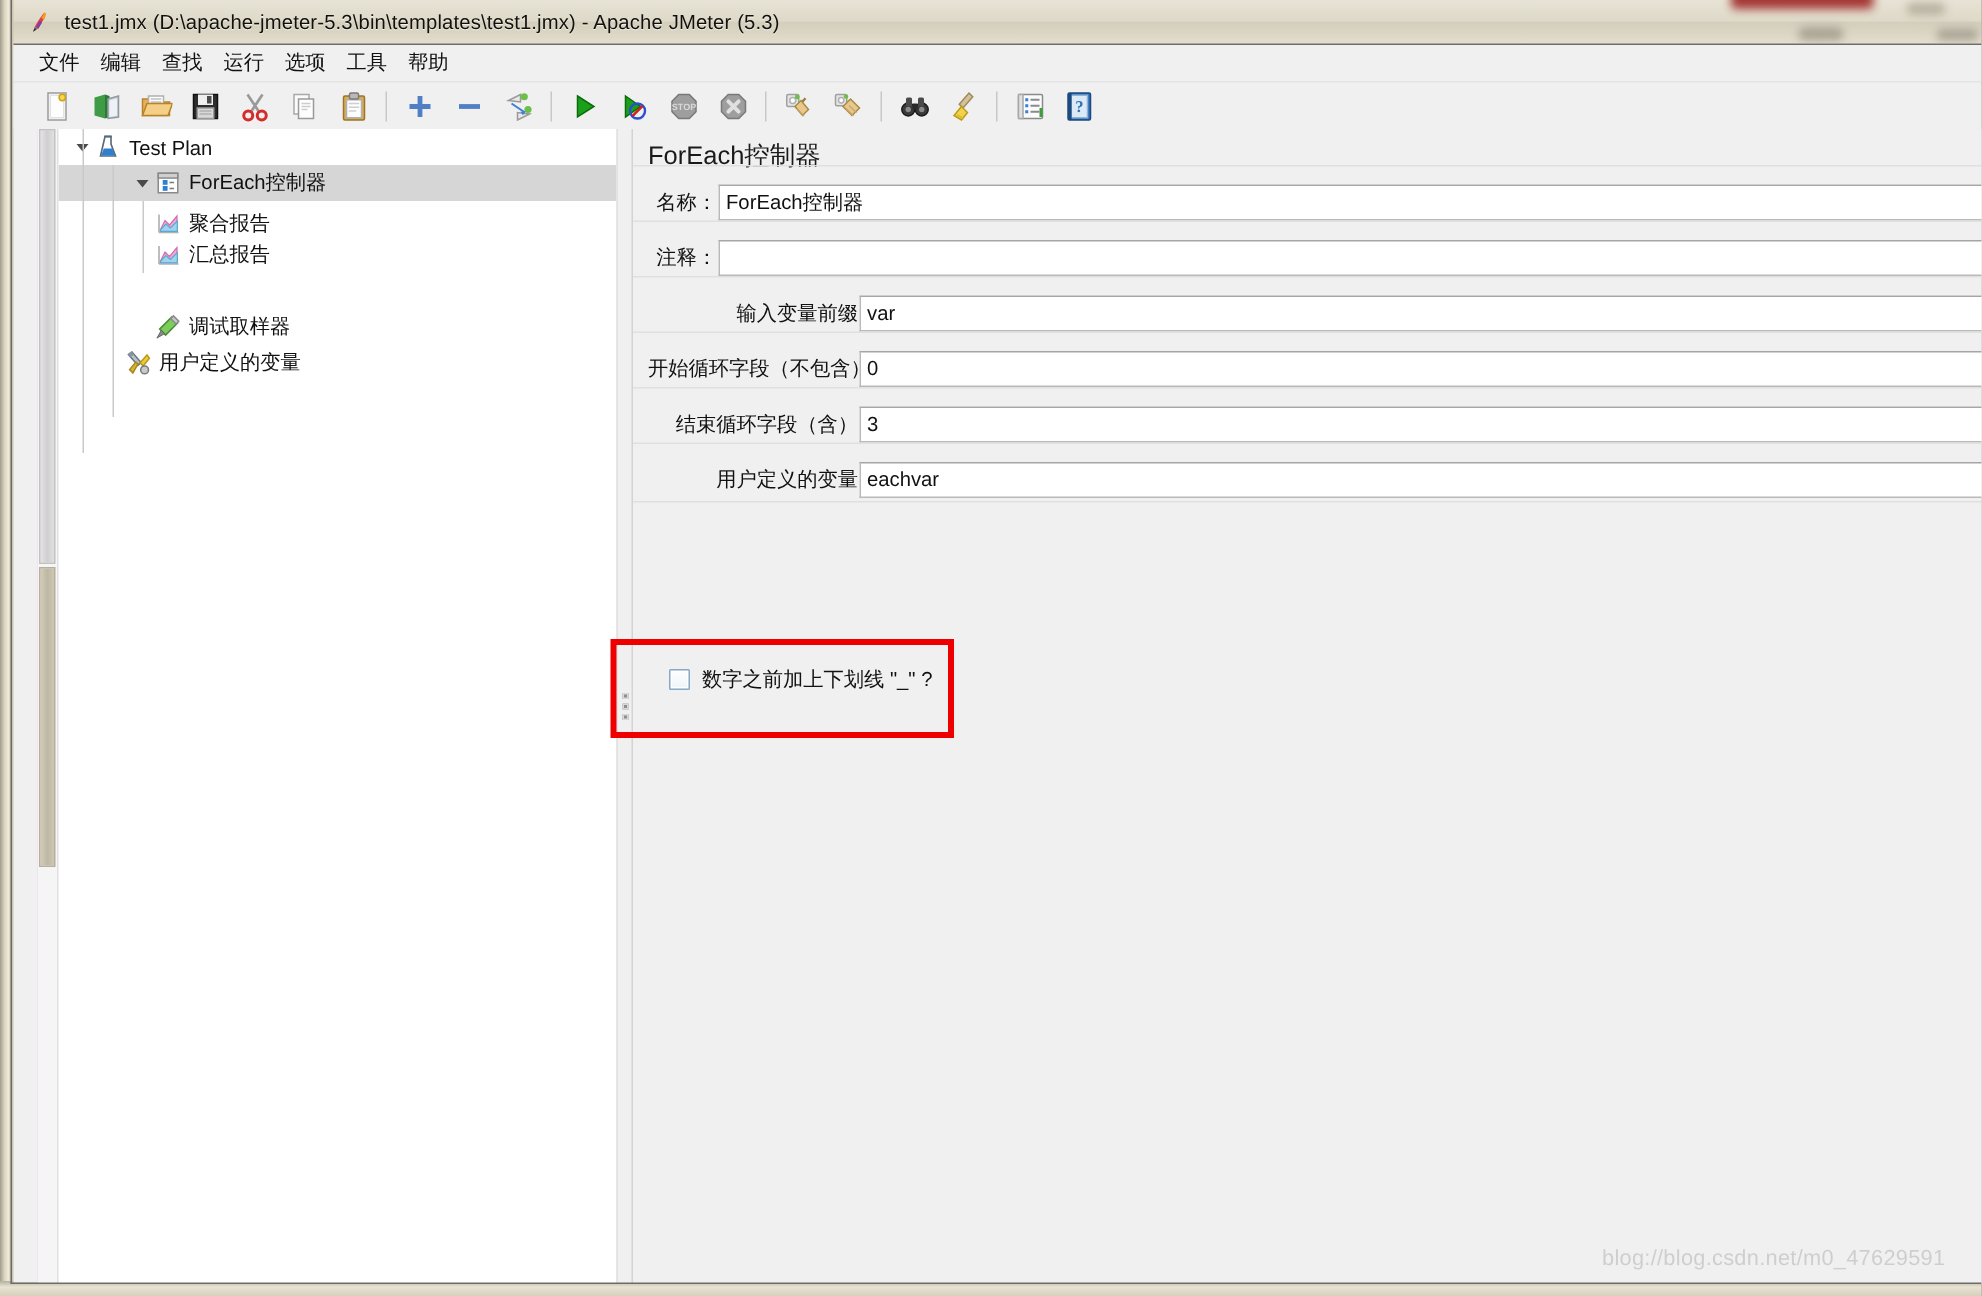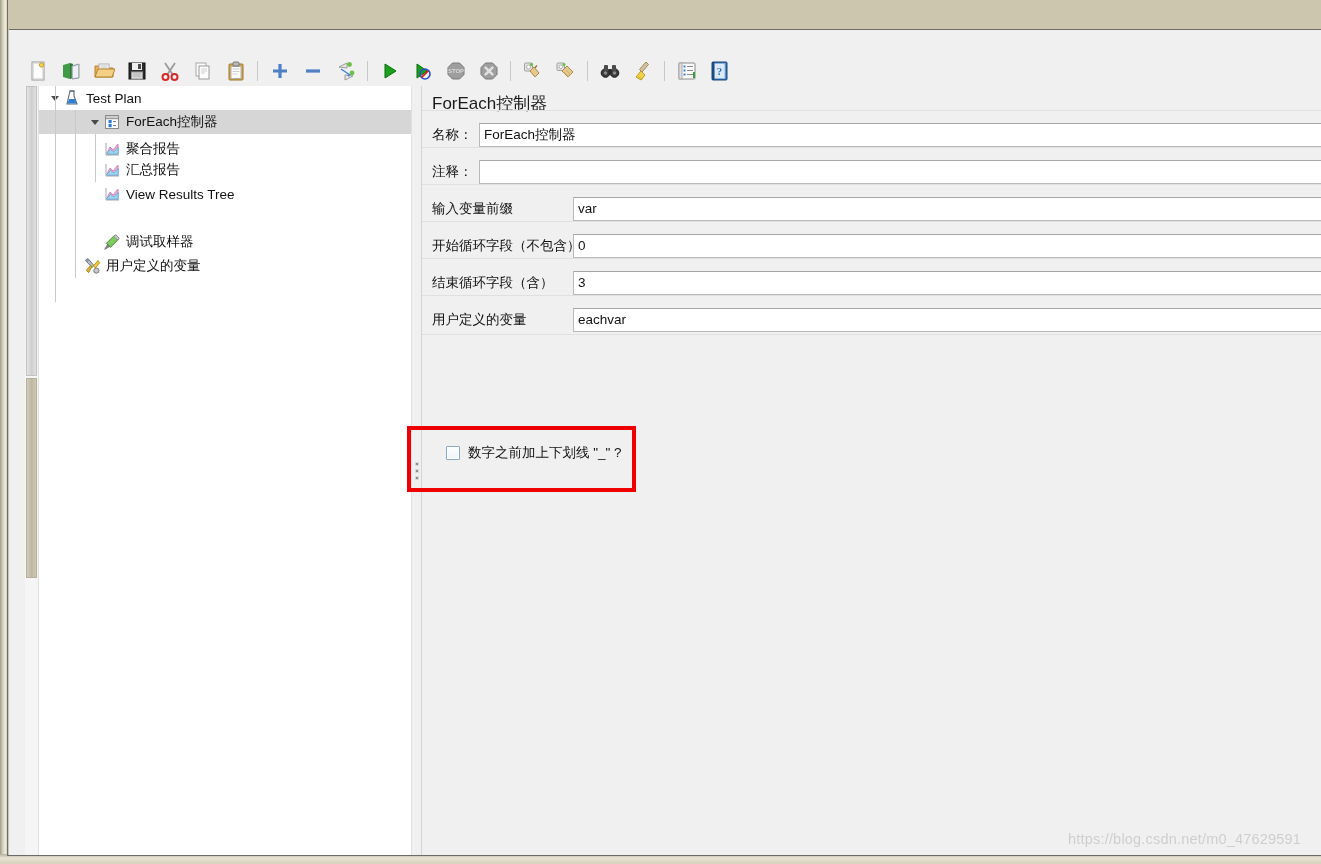--- a/index.html
+++ b/index.html
@@ -224,20 +224,21 @@
 
   .form-row {
     position: absolute;
     left: 0; width: 100%;
     display: flex; align-items: center;
   }
   .form-label {
     font-size: 13.5px; color: #111;
     white-space: nowrap;
     flex: 0 0 auto;
+    text-align: right;
   }
   .form-input {
     height: 24px;
     background: #ffffff;
     border: 1px solid #b9b9b9;
     border-top-color: #a6a6a6;
     font-size: 13.5px;
     color: #111;
     padding: 0 4px;
     line-height: 22px;
@@ -292,23 +293,48 @@
   }
 </style>
 </head>
 <body>
 
 <div id="window-frame">
 
   <div id="frame-left-edge"></div>
   <div id="frame-bottom-edge"></div>
 
+  <div id="titlebar">
+    <div id="title-icon">
+      <svg width="18" height="18" viewBox="0 0 18 18">
+        <path d="M12.6 2.3 C11 4 9.2 6.6 7.6 9.3 L6.2 11.8 L8.1 13.3 C9.6 11 11.4 8.2 12.9 5.7 Z" fill="#e8423f"></path>
+        <path d="M12.9 2.1 C12.3 3.1 11.5 4.4 10.6 5.9 L12.3 7.2 C13.1 5.6 13.6 4.2 13.8 3.1 Z" fill="#f0a01e"></path>
+        <path d="M9.5 7.6 C8.7 9 7.8 10.5 7 11.9 L8.6 13.1 C9.4 11.8 10.3 10.3 11.1 8.9 Z" fill="#7e3fa5"></path>
+        <path d="M6.2 11.9 L5.1 15.2 L7.9 13.4 Z" fill="#5a5a5a"></path>
+        <path d="M5.1 15.2 L5.9 13.0 L6.9 13.8 Z" fill="#2a2a2a"></path>
+      </svg>
+    </div>
+    <div id="title-text">test1.jmx (D:\apache-jmeter-5.3\bin\templates\test1.jmx) - Apache JMeter (5.3)</div>
+    <div id="top-right-smear"></div>
+    <div id="top-right-blob1"></div>
+    <div id="top-right-blob2"></div>
+    <div id="top-right-blob3"></div>
+  </div>
 
   <div id="client">
 
+    <div id="menubar">
+        <div class="menu-item">文件</div>
+        <div class="menu-item">编辑</div>
+        <div class="menu-item">查找</div>
+        <div class="menu-item">运行</div>
+        <div class="menu-item">选项</div>
+        <div class="menu-item">工具</div>
+        <div class="menu-item">帮助</div>
+      </div>
 
     <div id="toolbar">
         <div class="tb-btn">
           <span>
             <svg width="22" height="22" viewBox="0 0 22 22">
     <rect x="5" y="2" width="12" height="18" fill="#fdfdfd" stroke="#9a9a9a"></rect>
     <rect x="6.5" y="3.5" width="9" height="15" fill="none" stroke="#e2e2e2"></rect>
     <circle cx="14.5" cy="5" r="2.1" fill="#ffd34d" stroke="#c9a41e"></circle>
   </svg>
           </span>
@@ -561,32 +587,20 @@
             <span class="tree-toggle empty"></span>
             <span class="tree-icon">
               <svg width="18" height="18" viewBox="0 0 18 18">
     <path d="M3 15 L3 3" stroke="#b0b0b0" stroke-width="1.1"></path>
     <path d="M3 15 L16 15" stroke="#b0b0b0" stroke-width="1.1"></path>
     <path d="M4 13 L7 7 L10 10 L15 4 L15 14 L4 14 Z" fill="#f3a8d6" stroke="#d070ae" stroke-width=".8"></path>
     <path d="M4 13.2 L7.6 9.4 L10.6 12 L15.2 7.4 L15.2 14.2 L4 14.2 Z" fill="#9fd4ee" stroke="#5aa8cf" stroke-width=".8"></path>
   </svg>
             </span>
             <span class="tree-label">汇总报告</span>
-          </div>
-          <div class="tree-row" style="padding-left: 48px;">
-            <span class="tree-toggle empty"></span>
-            <span class="tree-icon">
-              <svg width="18" height="18" viewBox="0 0 18 18">
-    <path d="M3 15 L3 3" stroke="#b0b0b0" stroke-width="1.1"></path>
-    <path d="M3 15 L16 15" stroke="#b0b0b0" stroke-width="1.1"></path>
-    <path d="M4 13 L7 7 L10 10 L15 4 L15 14 L4 14 Z" fill="#f3a8d6" stroke="#d070ae" stroke-width=".8"></path>
-    <path d="M4 13.2 L7.6 9.4 L10.6 12 L15.2 7.4 L15.2 14.2 L4 14.2 Z" fill="#9fd4ee" stroke="#5aa8cf" stroke-width=".8"></path>
-  </svg>
-            </span>
-            <span class="tree-label">View Results Tree</span>
           </div>
           <div class="tree-row" style="padding-left: 48px; margin-top: 24px;">
             <span class="tree-toggle empty"></span>
             <span class="tree-icon">
               <svg width="18" height="18" viewBox="0 0 18 18">
     <path d="M11.4 2.4 L15.4 6.4 L7.4 14.4 L3.4 10.4 Z" fill="#7ecb5e" stroke="#4a8e34"></path>
     <path d="M12.6 1.6 L16.2 5.2 L14.4 7 L10.8 3.4 Z" fill="#c9c9c9" stroke="#8a8a8a"></path>
     <path d="M4.6 11.2 L1.6 16.4 L6.8 13.4 Z" fill="#8a8a8a" stroke="#5a5a5a" stroke-width=".6"></path>
   </svg>
             </span>
@@ -658,16 +672,16 @@
           <div id="cb-box"></div>
           <div id="cb-label">数字之前加上下划线 "_" ?</div>
         </div>
       </div>
 
       <div id="annotation-rect"></div>
 
     </div>
   </div>
 
-  <div id="watermark">https://blog.csdn.net/m0_47629591</div>
+  <div id="watermark">blog://blog.csdn.net/m0_47629591</div>
 
   <div id="frame-inner-shadow"></div>
 </div>
 
 </body></html>

